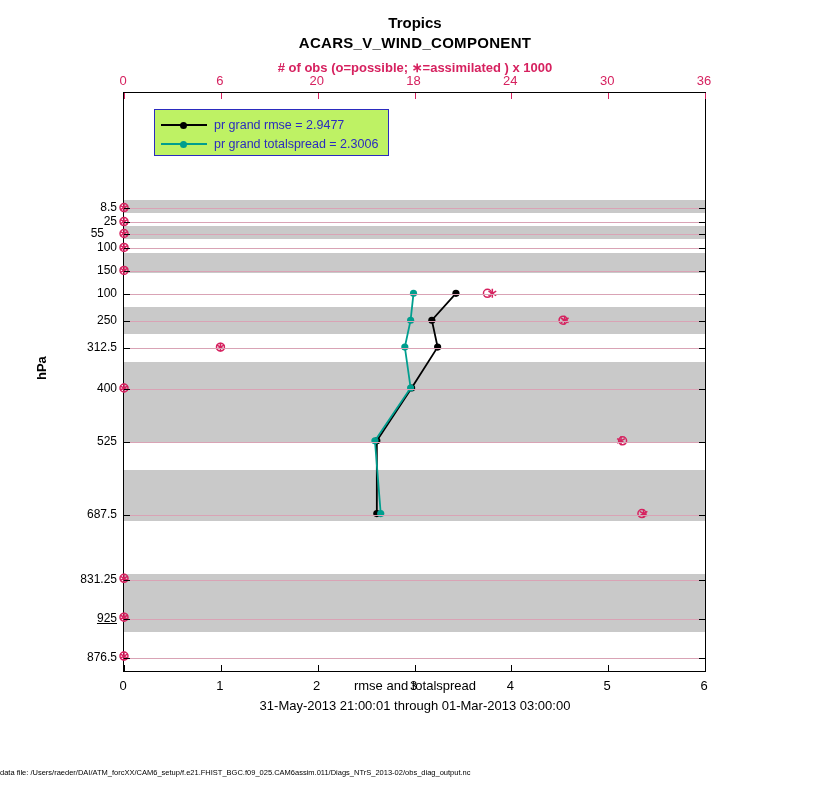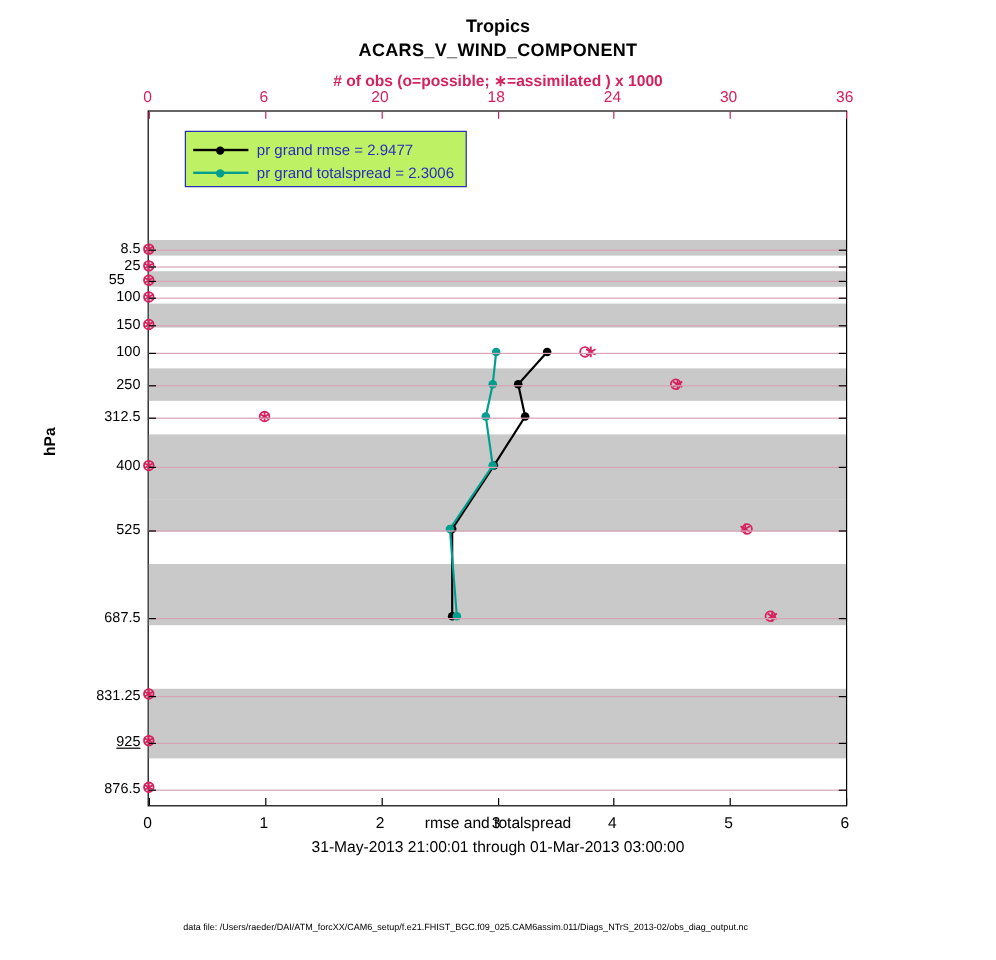--- a/index.html
+++ b/index.html
@@ -56,22 +56,22 @@
   }
   .xlabel{
     position:absolute;left:0;top:678px;width:830px;text-align:center;
     font-size:13px;
   }
   .subtitle{
     position:absolute;left:0;top:698px;width:830px;text-align:center;
     font-size:13px;
   }
   .datafile{
-    position:absolute;left:0;top:768px;width:690px;text-align:center;
-    font-size:7.5px;color:#000;padding-left:43px;
+    position:absolute;left:0;top:768px;width:690px;
+    font-size:7.5px;color:#000;
   }
   .legend{
     position:absolute;left:10px;top:16px;
     border:1px solid #2b2bbf;background:#bef264;
     padding:5px 10px 2px 6px;
     margin-left:20px;
   }
   .legend-row{display:flex;align-items:center;height:19px;}
   .legend-line{
     display:inline-block;width:46px;height:0;border-top:2px solid #000;

